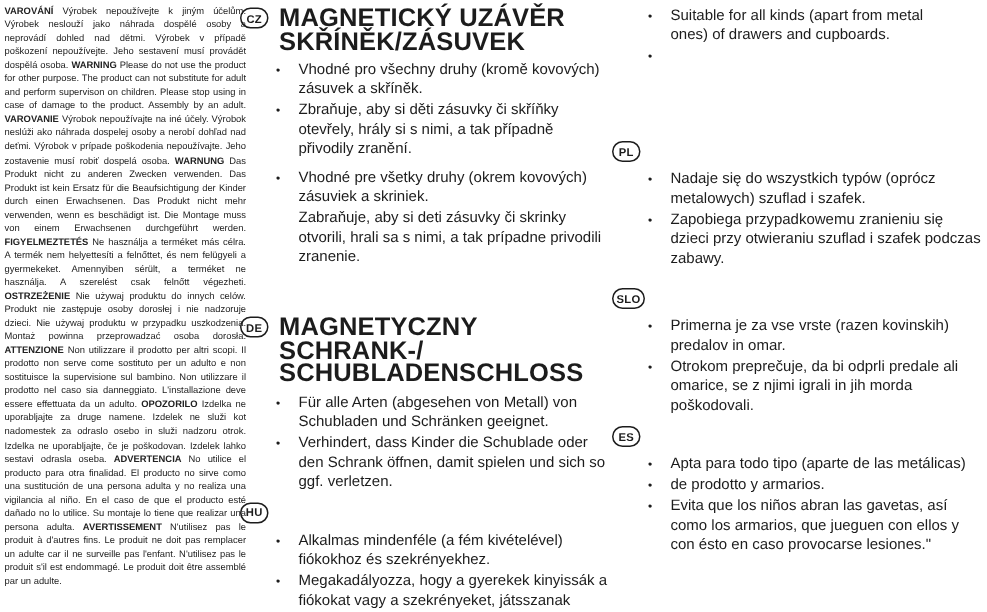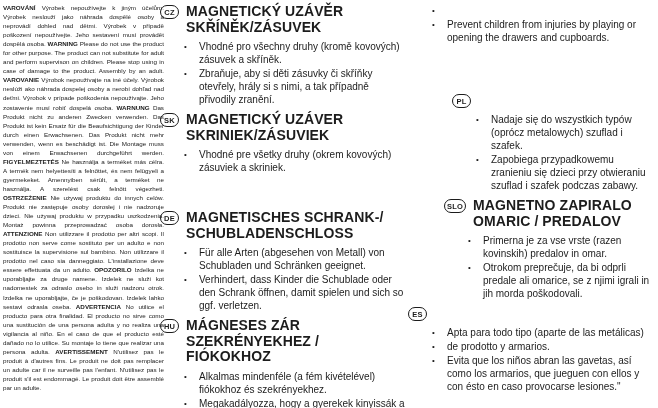--- a/index.html
+++ b/index.html
@@ -29,43 +29,43 @@
   
   .col-mid   { position: absolute; left: 160px; top: 4px; width: 246px; }
   .col-right { position: absolute; left: 408px; top: 4px; width: 248px; }
 
   .section { margin-bottom: 6px; }
   .s-cz  { min-height: 84px; }
   .s-sk  { min-height: 92px; }
   .s-de  { min-height: 90px; }
   .s-hu  { min-height: 82px; }
   .s-en  { min-height: 83px; }
-  .s-pl  { min-height: 92px; margin-left: 44px; }
-  .s-slo { min-height: 85px; margin-left: 36px; }
+  .s-pl  { min-height: 92px; }
+  .s-slo { min-height: 85px; }
   .s-es  { min-height: 76px; }
 
   .head { display: flex; align-items: flex-start; margin-bottom: 5px; }
   .badge {
     display: inline-flex;
     align-items: center;
     justify-content: center;
     min-width: 13px;
     height: 12px;
     padding: 0 2px;
     border: 1.4px solid #1c1c1c;
     border-radius: 9px;
     font-size: 7.5px;
     font-weight: 700;
     letter-spacing: 0.2px;
     margin-top: 1px;
     flex: none;
   }
   .title {
     margin: 0 0 0 7px;
-    font-size: 14px;
+    font-size: 17px;
     line-height: 15.5px;
     font-weight: 700;
     white-space: pre-line;
     letter-spacing: 0.1px;
   }
   .items { padding-left: 21px; }
   .item { display: flex; margin-bottom: 1px; }
   .dot {
     width: 15px;
     flex: none;
@@ -123,56 +123,53 @@
           <span class="itext">Vhodné pro všechny druhy (kromě kovových) zásuvek a skříněk.</span>
         </div>
         <div class="item">
           <span class="dot">•</span>
           <span class="itext">Zbraňuje, aby si děti zásuvky či skříňky otevřely, hrály si s nimi, a tak případně přivodily zranění.</span>
         </div>
       </div>
     </div>
 
     <div class="section s-sk">
-      <div class="head">
-        <span class="badge">SK</span>
-        <h2 class="title">MAGNETICKÝ UZÁVER
-SKRINIEK/ZÁSUVIEK</h2>
-      </div>
       <div class="items">
         <div class="item">
           <span class="dot">•</span>
           <span class="itext">Vhodné pre všetky druhy (okrem kovových) zásuviek a skriniek.</span>
         </div>
+        <div class="item">
+          <span class="dot"></span>
+          <span class="itext">Zabraňuje, aby si deti zásuvky či skrinky otvorili, hrali sa s nimi, a tak prípadne privodili zranenie.</span>
+        </div>
       </div>
     </div>
 
     <div class="section s-de">
       <div class="head">
         <span class="badge">DE</span>
-        <h2 class="title">MAGNETISCHES SCHRANK-/
+        <h2 class="title">MAGNETYCZNY SCHRANK-/
 SCHUBLADENSCHLOSS</h2>
       </div>
       <div class="items">
         <div class="item">
           <span class="dot">•</span>
           <span class="itext">Für alle Arten (abgesehen von Metall) von Schubladen und Schränken geeignet.</span>
         </div>
         <div class="item">
           <span class="dot">•</span>
           <span class="itext">Verhindert, dass Kinder die Schublade oder den Schrank öffnen, damit spielen und sich so ggf. verletzen.</span>
         </div>
       </div>
     </div>
 
     <div class="section s-hu">
       <div class="head">
         <span class="badge">HU</span>
-        <h2 class="title">MÁGNESES ZÁR
-SZEKRÉNYEKHEZ / FIÓKOKHOZ</h2>
       </div>
       <div class="items">
         <div class="item">
           <span class="dot">•</span>
           <span class="itext">Alkalmas mindenféle (a fém kivételével) fiókokhoz és szekrényekhez.</span>
         </div>
         <div class="item">
           <span class="dot">•</span>
           <span class="itext">Megakadályozza, hogy a gyerekek kinyissák a fiókokat vagy a szekrényeket, játsszanak velük, és esetleg megsérüljenek.</span>
         </div>
@@ -180,24 +177,24 @@
     </div>
 
   </div>
 
   <div class="col-right">
 
     <div class="section s-en narrow">
       <div class="items">
         <div class="item">
           <span class="dot">•</span>
-        </div>
-        <div class="item">
-          <span class="dot">•</span>
-          <span class="itext">Prevent children from injuries by playing or opening the drawers and cupboards.</span>
+          <span class="itext">Suitable for all kinds (apart from metal ones) of drawers and cupboards.</span>
+        </div>
+        <div class="item">
+          <span class="dot">•</span>
         </div>
       </div>
     </div>
 
     <div class="section s-pl">
       <div class="head">
         <span class="badge">PL</span>
       </div>
       <div class="items">
         <div class="item">
@@ -207,22 +204,20 @@
         <div class="item">
           <span class="dot">•</span>
           <span class="itext">Zapobiega przypadkowemu zranieniu się dzieci przy otwieraniu szuflad i szafek podczas zabawy.</span>
         </div>
       </div>
     </div>
 
     <div class="section s-slo">
       <div class="head">
         <span class="badge">SLO</span>
-        <h2 class="title">MAGNETNO ZAPIRALO
-OMARIC / PREDALOV</h2>
       </div>
       <div class="items">
         <div class="item">
           <span class="dot">•</span>
           <span class="itext">Primerna je za vse vrste (razen kovinskih) predalov in omar.</span>
         </div>
         <div class="item">
           <span class="dot">•</span>
           <span class="itext">Otrokom preprečuje, da bi odprli predale ali omarice, se z njimi igrali in jih morda poškodovali.</span>
         </div>

